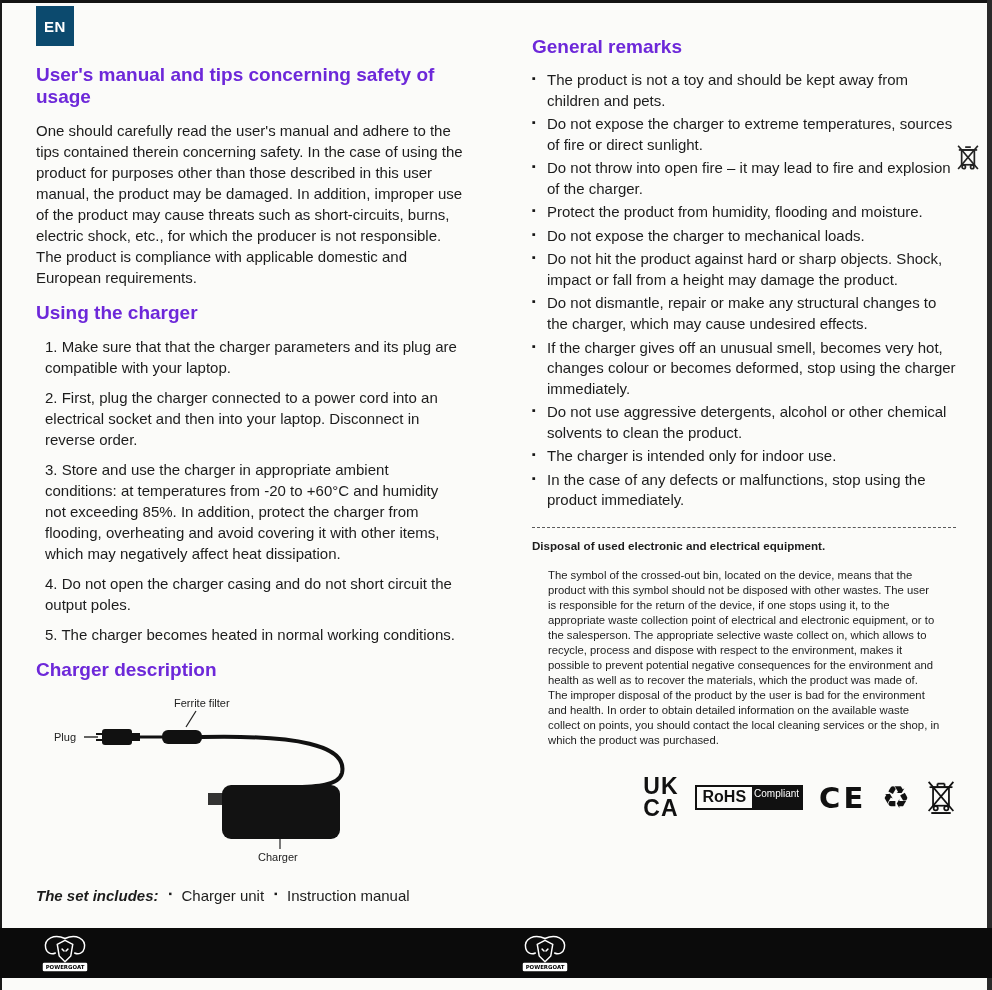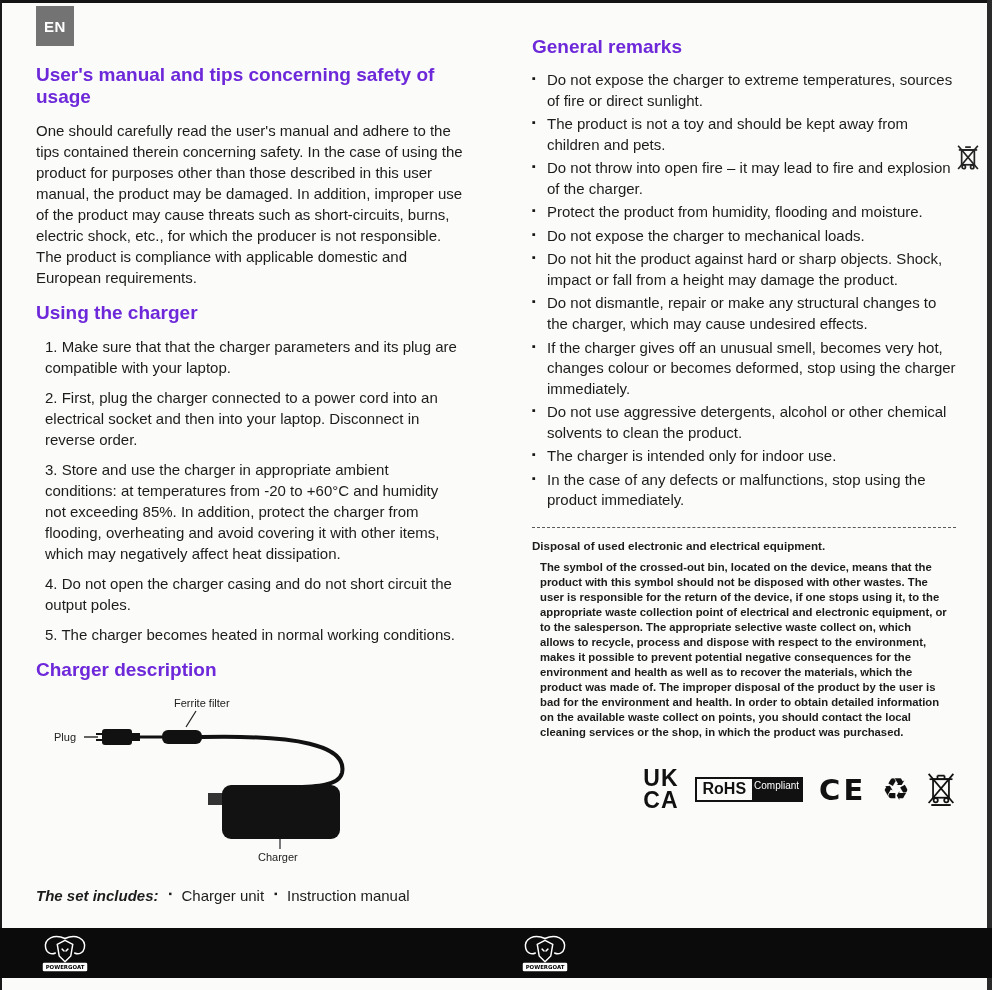--- a/index.html
+++ b/index.html
@@ -5,38 +5,38 @@
   html,body{margin:0;padding:0;}
   body{
     width:992px;height:990px;position:relative;overflow:hidden;
     background:#fbfbf9;color:#1c1c1c;
     font-family:"Liberation Sans", sans-serif;
   }
   .edge-top{position:absolute;top:0;left:0;right:0;height:3px;background:#141414;}
   .edge-left{position:absolute;top:0;left:0;width:2px;height:100%;background:#1a1a1a;}
   .edge-right{position:absolute;top:0;right:0;width:5px;height:100%;background:#2a2a2a;}
   .lang-badge{
-    position:absolute;left:36px;top:6px;width:38px;height:40px;background:#737373;
+    position:absolute;left:36px;top:6px;width:38px;height:40px;background:#0c4a6e;
     color:#fff;font-weight:bold;font-size:15px;display:flex;align-items:center;justify-content:center;
     letter-spacing:.5px;
   }
   .col-left{position:absolute;left:36px;top:64px;width:432px;}
   .col-right{position:absolute;left:532px;top:36px;width:424px;}
   h2.sec{font-size:19px;font-weight:bold;margin:0 0 12px 0;color:#6d28d9;}
   p.body-text{font-size:15px;line-height:1.4;margin:0 0 14px 0;}
   .steps p{font-size:15px;line-height:1.4;margin:9px;}
   ul.bullets{list-style:none;margin:0;padding:0;}
   ul.bullets li{
     position:relative;padding-left:15px;margin-bottom:3px;
     font-size:15px;line-height:1.37;
   }
   ul.bullets li::before{content:"▪";position:absolute;left:0;top:1px;font-size:11px;color:#141414;}
   .divider{border:none;border-top:1.6px dashed #5a5a5a;margin:16px 0 11px 0;}
   .disposal-h{font-size:11.6px;font-weight:bold;margin:0 0 0 0;}
-  .disposal-t{font-size:11.3px;line-height:1.33;margin:8px;font-weight:bold;}
+  .disposal-t{font-size:11.3px;line-height:1.33;margin:16px;}
   .certs{margin-top:28px;display:flex;justify-content:flex-end;align-items:center;gap:16px;}
   .ukca{display:flex;flex-direction:column;line-height:.95;font-weight:bold;font-size:23px;letter-spacing:1px;color:#111;}
   .rohs{border:2.5px solid #111;display:flex;flex-direction:row;align-items:stretch;min-width:66px;}
   .rohs-top{font-weight:bold;font-size:16px;text-align:center;padding:1px 6px 2px;color:#111;}
   .rohs-bot{background:#111;color:#fff;font-size:10px;text-align:center;padding:1px 2px 2px;}
   .ce{font-size:29px;font-weight:600;letter-spacing:3px;color:#111;font-family:"DejaVu Sans",sans-serif;}
   .recycle{font-size:31px;color:#111;font-family:"DejaVu Sans",sans-serif;line-height:1;}
   .diagram{margin:4px 0 6px 0;}
   .includes{margin-top:20px;font-size:15px;display:flex;align-items:baseline;gap:10px;}
   .includes .lbl{font-weight:bold;font-style:italic;}
@@ -111,22 +111,22 @@
   <div class="includes">
     <span class="lbl">The set includes:</span>
     <span class="item">Charger unit</span>
     <span class="item">Instruction manual</span>
   </div>
 </div>
 
 <div class="col-right">
   <h2 class="sec">General remarks</h2>
   <ul class="bullets">
+    <li>The product is not a toy and should be kept away from children and pets.</li>
     <li>Do not expose the charger to extreme temperatures, sources of fire or direct sunlight.</li>
-    <li>The product is not a toy and should be kept away from children and pets.</li>
     <li>Do not throw into open fire – it may lead to fire and explosion of the charger.</li>
     <li>Protect the product from humidity, flooding and moisture.</li>
     <li>Do not expose the charger to mechanical loads.</li>
     <li>Do not hit the product against hard or sharp objects. Shock, impact or fall from a height may damage the product.</li>
     <li>Do not dismantle, repair or make any structural changes to the charger, which may cause undesired effects.</li>
     <li>If the charger gives off an unusual smell, becomes very hot, changes colour or becomes deformed, stop using the charger immediately.</li>
     <li>Do not use aggressive detergents, alcohol or other chemical solvents to clean the product.</li>
     <li>The charger is intended only for indoor use.</li>
     <li>In the case of any defects or malfunctions, stop using the product immediately.</li>
   </ul>

